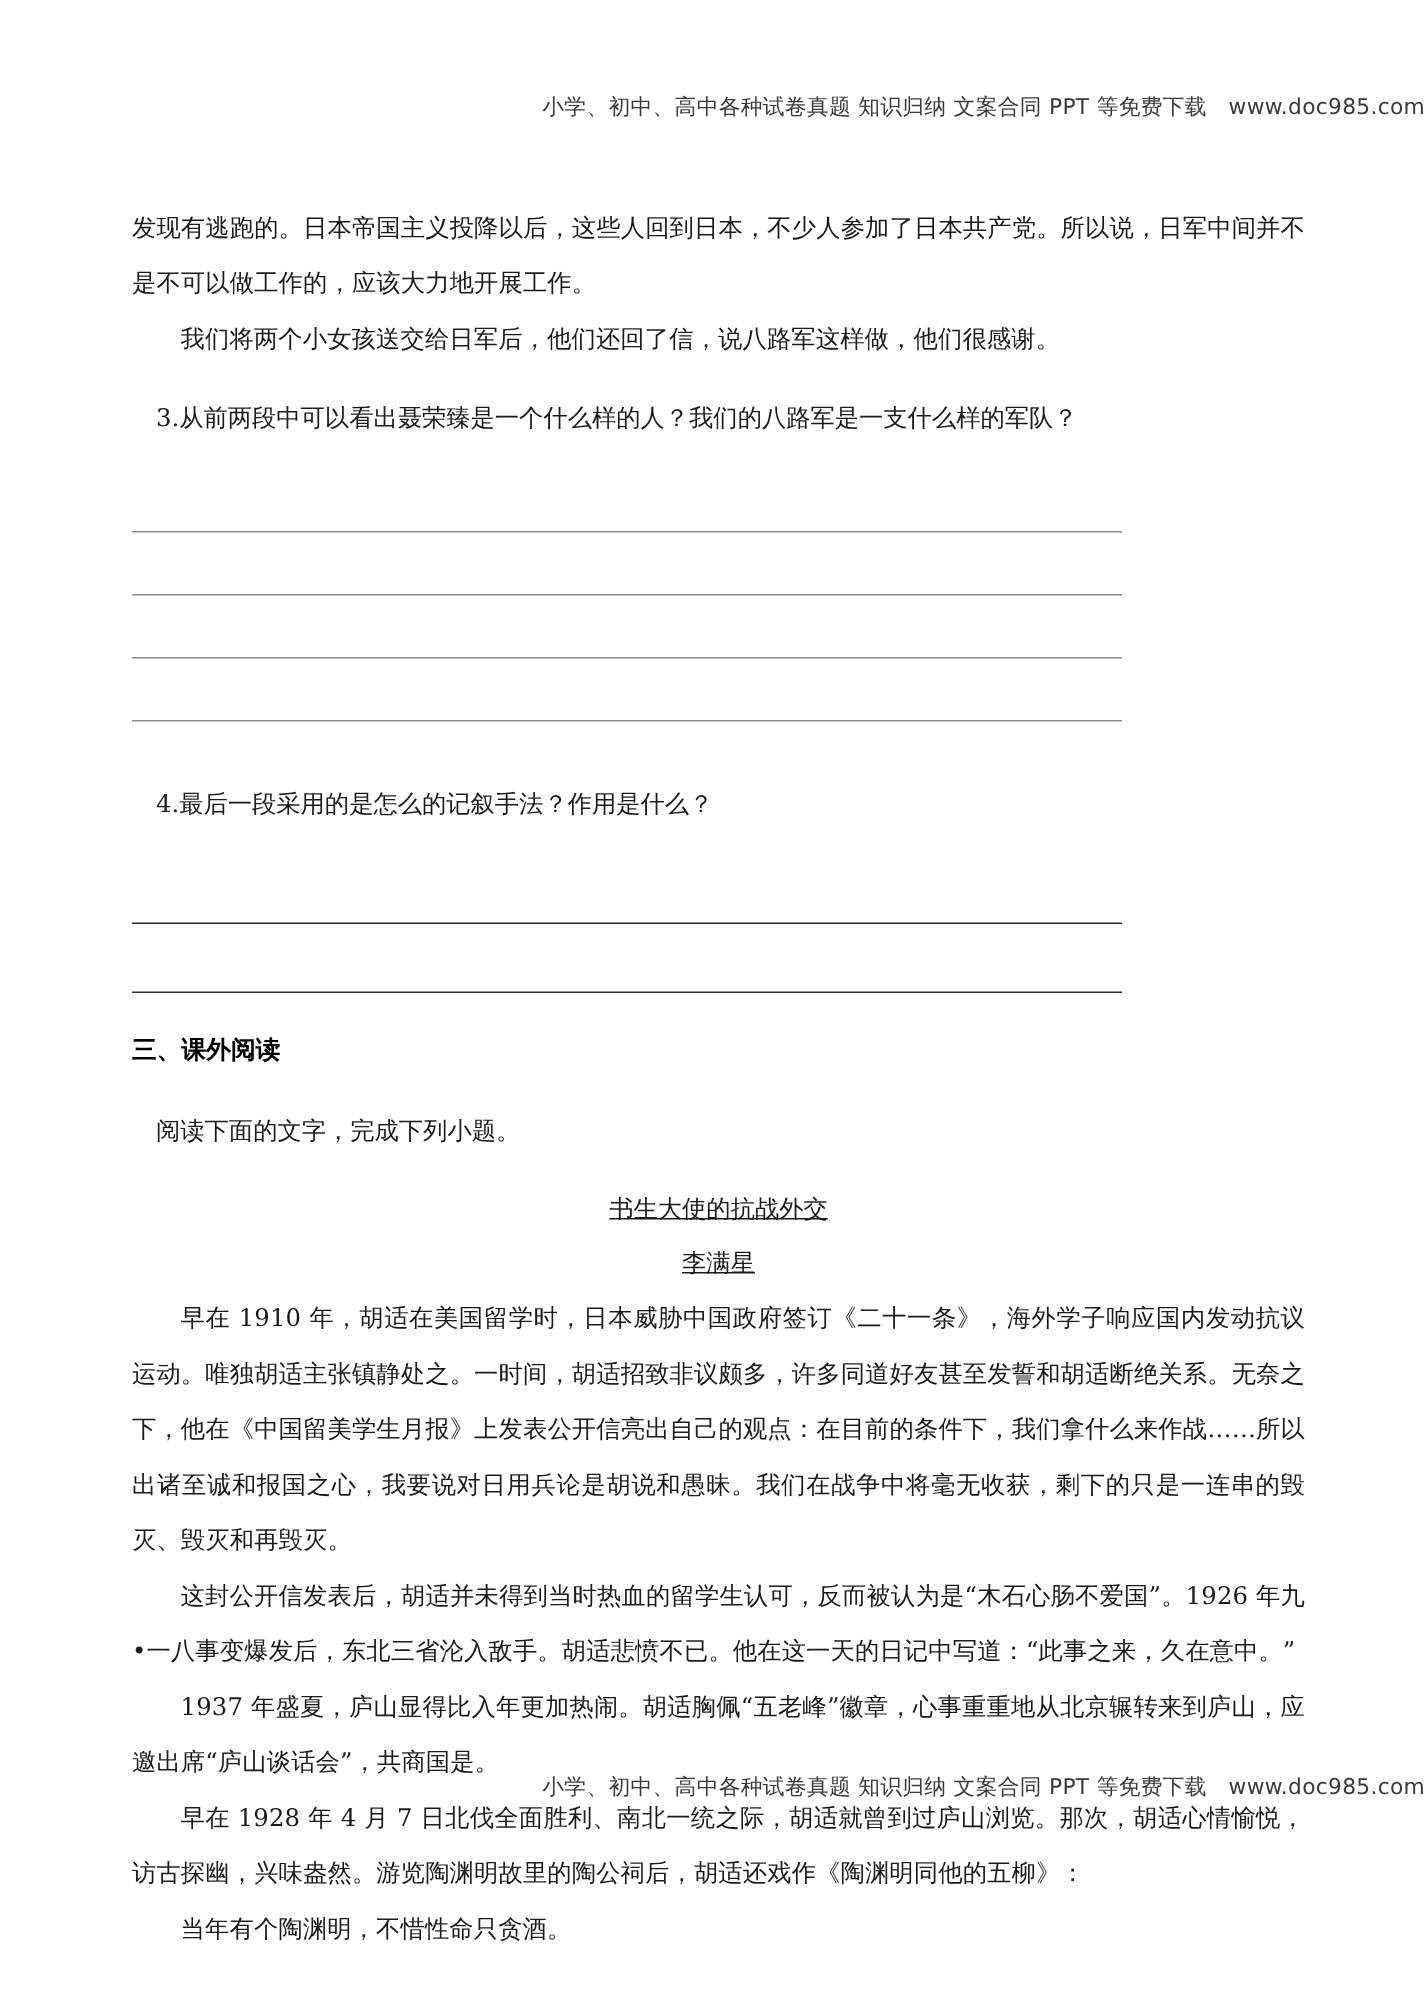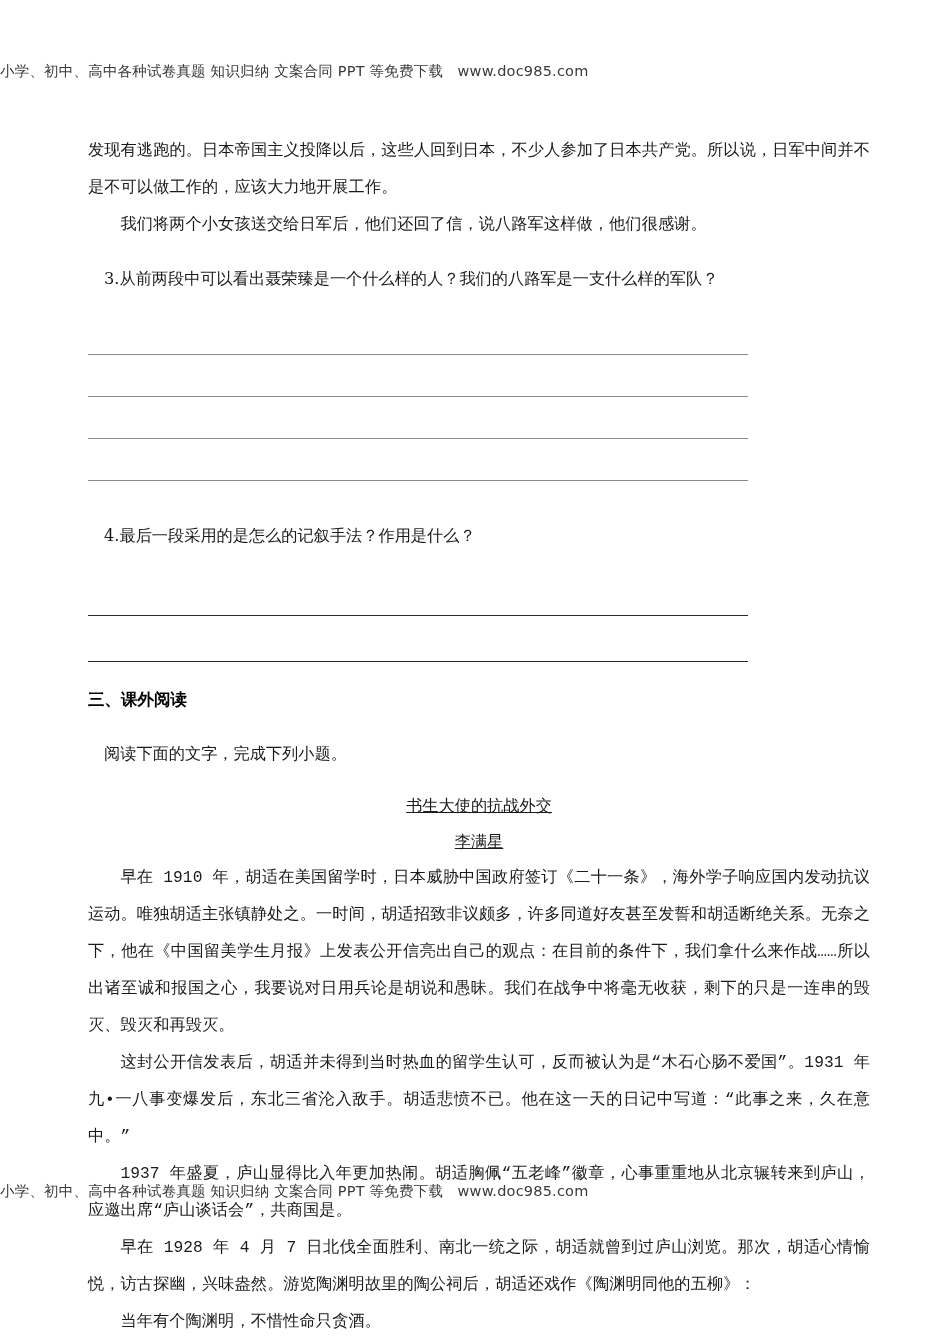--- a/index.html
+++ b/index.html
@@ -17,21 +17,21 @@
     height: 1344px;
     margin: 0 auto;
     background: #ffffff;
     overflow: hidden;
     box-sizing: border-box;
   }
   .watermark {
     position: absolute;
     left: 0;
     width: 950px;
-    text-align: left;
+    text-align: right;
     font-family: "DejaVu Sans", "Liberation Sans", sans-serif;
     font-size: 14.5px;
     color: #3a3a3a;
     letter-spacing: 0.2px;
     white-space: pre;
   }
   .watermark.top { top: 62px; }
   .watermark.bottom { top: 1182px; }
 
   .content {
@@ -42,21 +42,20 @@
   }
 
   p.body-text {
     margin: 0 0 0 0;
     font-size: 16.2px;
     line-height: 37px;
     text-align: justify;
     text-justify: inter-ideograph;
     color: #1a1a1a;
     letter-spacing: 0.1px;
-    font-family: Liberation Mono, monospace;
   }
   p.indent2 { text-indent: 2em; }
 
   .q-line {
     margin: 16px;
     font-size: 16.2px;
     line-height: 37px;
     color: #1a1a1a;
   }
 
@@ -139,21 +138,21 @@
 
 
     <p class="q-line">阅读下面的文字，完成下列小题。</p>
 
     <p class="center-line">书生大使的抗战外交</p>
 
     <p class="center-line">李满星</p>
 
     <p class="body-text indent2">早在 1910 年，胡适在美国留学时，日本威胁中国政府签订《二十一条》，海外学子响应国内发动抗议运动。唯独胡适主张镇静处之。一时间，胡适招致非议颇多，许多同道好友甚至发誓和胡适断绝关系。无奈之下，他在《中国留美学生月报》上发表公开信亮出自己的观点：在目前的条件下，我们拿什么来作战……所以出诸至诚和报国之心，我要说对日用兵论是胡说和愚昧。我们在战争中将毫无收获，剩下的只是一连串的毁灭、毁灭和再毁灭。</p>
 
-    <p class="body-text indent2">这封公开信发表后，胡适并未得到当时热血的留学生认可，反而被认为是“木石心肠不爱国”。1931 年九•一八事变爆发后，东北三省沦入敌手。胡适悲愤不已。他在这一天的日记中写道：“此事之来，久在意中。”</p>
+    <p class="body-text indent2">这封公开信发表后，胡适并未得到当时热血的留学生认可，反而被认为是“木石心肠不爱国”。1926 年九•一八事变爆发后，东北三省沦入敌手。胡适悲愤不已。他在这一天的日记中写道：“此事之来，久在意中。”</p>
 
     <p class="body-text indent2">1937 年盛夏，庐山显得比入年更加热闹。胡适胸佩“五老峰”徽章，心事重重地从北京辗转来到庐山，应邀出席“庐山谈话会”，共商国是。</p>
 
     <p class="body-text indent2">早在 1928 年 4 月 7 日北伐全面胜利、南北一统之际，胡适就曾到过庐山浏览。那次，胡适心情愉悦，访古探幽，兴味盎然。游览陶渊明故里的陶公祠后，胡适还戏作《陶渊明同他的五柳》：</p>
 
     <p class="body-text indent2">当年有个陶渊明，不惜性命只贪酒。</p>
 
   </div>
 
   <div class="watermark bottom">小学、初中、高中各种试卷真题 知识归纳 文案合同 PPT 等免费下载   www.doc985.com</div>

